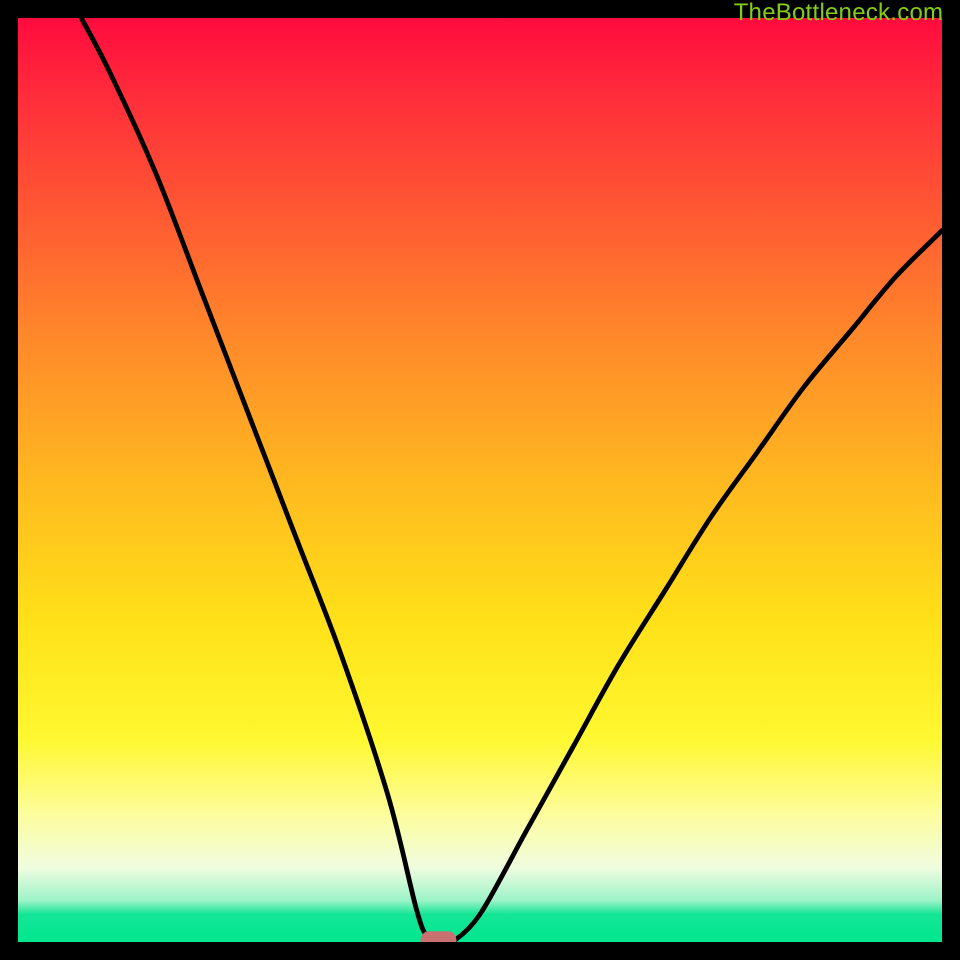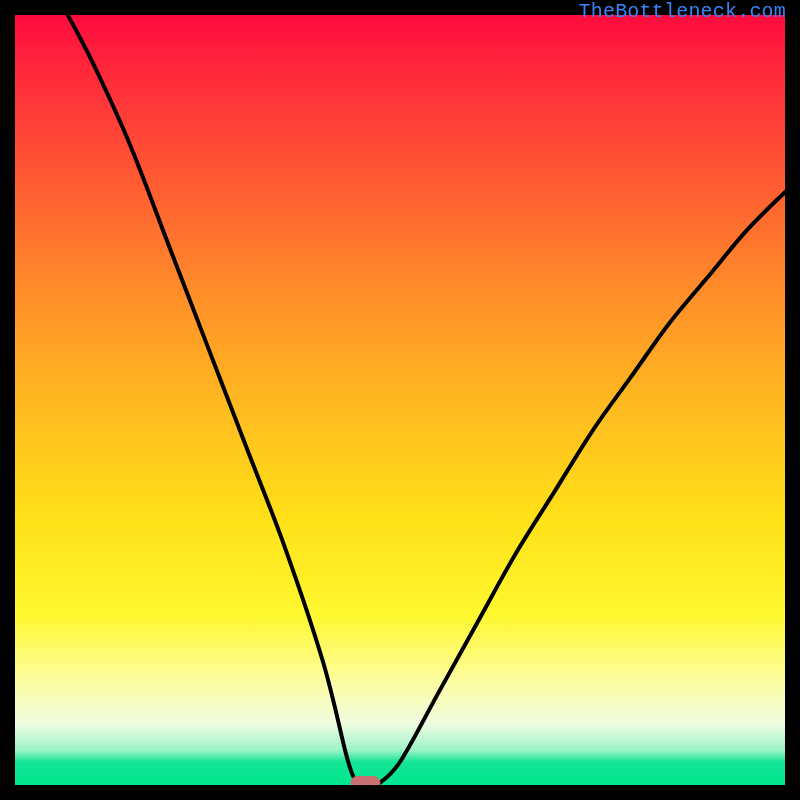--- a/index.html
+++ b/index.html
@@ -45,24 +45,24 @@
     stroke-linejoin: round;
   }
   .marker {
     fill: #c97070;
     stroke: none;
   }
   .watermark {
     position: absolute;
     top: 0;
     right: 14px;
-    font-family: Liberation Mono, monospace;
+    font-family: Liberation Sans, sans-serif;
     font-size: 20px;
     font-weight: 400;
-    color: #3b82f6;
+    color: #84cc16;
     letter-spacing: 0.2px;
   }
 </style>
 </head>
 <body>
 
 <div class="chart-container">
   <div class="plot-area">
     <svg class="curve-svg" viewBox="0 0 770 770" preserveAspectRatio="none">
       <path id="bottleneck-curve" class="curve-path" d="M 50.05 -5.00 C 54.54 3.53, 66.09 23.55, 77.00 46.20 C 87.91 68.85, 102.67 100.10, 115.50 130.90 C 128.33 161.70, 141.17 197.63, 154.00 231.00 C 166.83 264.37, 179.67 297.73, 192.50 331.10 C 205.33 364.47, 218.17 397.83, 231.00 431.20 C 243.83 464.57, 256.67 495.37, 269.50 531.30 C 282.33 567.23, 297.73 612.15, 308.00 646.80 C 318.27 681.45, 325.97 719.95, 331.10 739.20 C 336.23 758.45, 336.23 757.17, 338.80 762.30 C 341.37 767.43, 343.93 768.72, 346.50 770.00 C 349.07 771.28, 351.63 770.00, 354.20 770.00 C 356.77 770.00, 356.77 773.85, 361.90 770.00 C 367.03 766.15, 374.73 762.30, 385.00 746.90 C 395.27 731.50, 410.67 700.70, 423.50 677.60 C 436.33 654.50, 449.17 631.40, 462.00 608.30 C 474.83 585.20, 487.67 560.82, 500.50 539.00 C 513.33 517.18, 526.17 497.93, 539.00 477.40 C 551.83 456.87, 564.67 435.05, 577.50 415.80 C 590.33 396.55, 603.17 379.87, 616.00 361.90 C 628.83 343.93, 641.67 324.68, 654.50 308.00 C 667.33 291.32, 680.17 277.20, 693.00 261.80 C 705.83 246.40, 718.67 229.72, 731.50 215.60 C 744.33 201.48, 763.58 183.52, 770.00 177.10 "></path>

